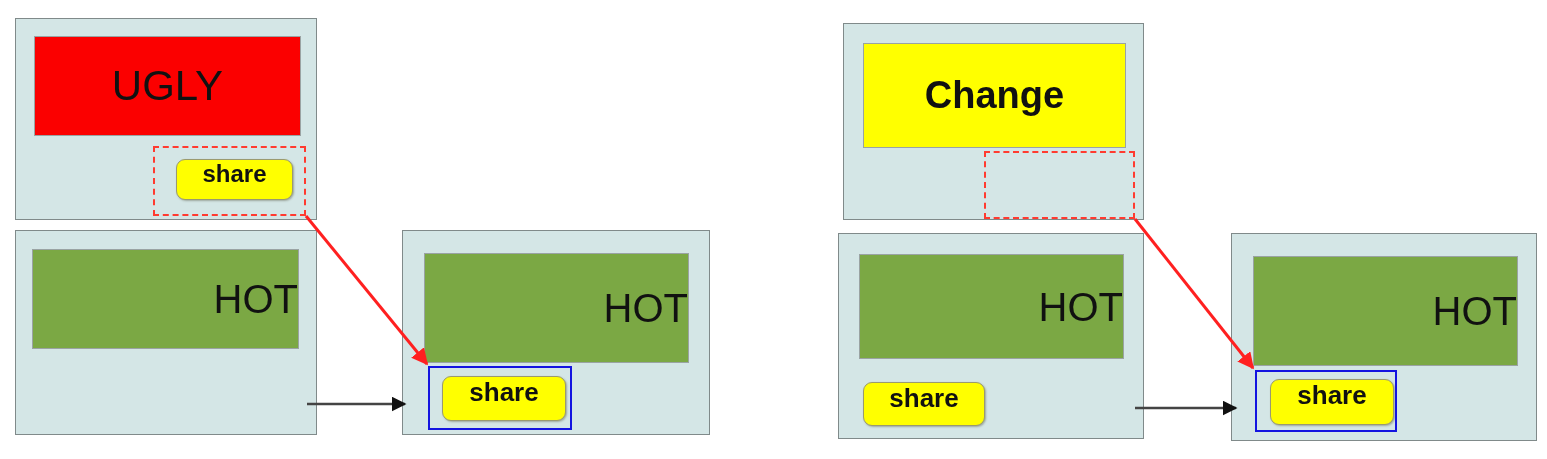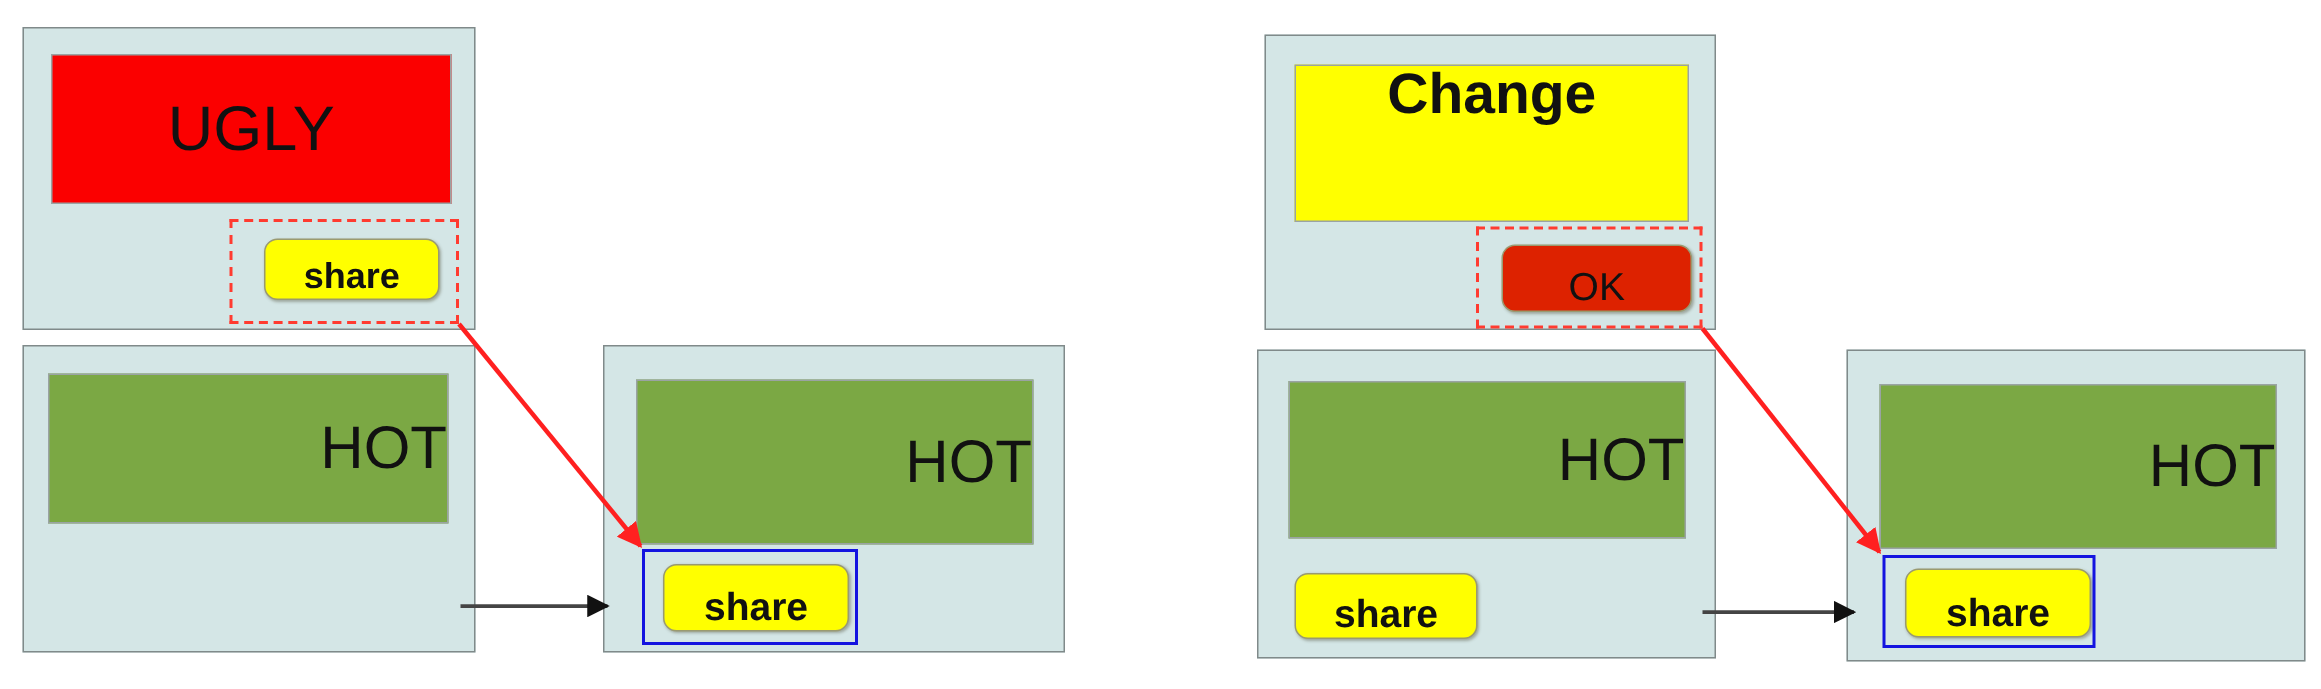--- a/index.html
+++ b/index.html
@@ -33,29 +33,29 @@
     border: 1px solid #9aa3a3;
     display: flex;
     align-items: center;
     justify-content: center;
     text-align: center;
     color: #111111;
     line-height: 1.05;
   }
   .box-red   { background: #fb0000; }
   .box-green { background: #7ba844; justify-content: flex-end; }
-  .box-yellow{ background: #ffff00; justify-content: space-between; }
+  .box-yellow{ background: #ffff00; }
 
   .pill {
     position: absolute;
     box-sizing: border-box;
     border: 1px solid #9a9a70;
     border-radius: 9px;
     display: flex;
-    align-items: flex-end;
+    align-items: flex-start;
     justify-content: center;
     color: #111111;
     box-shadow: 1px 1px 2px rgba(90,90,70,0.45);
   }
   .pill-yellow { background: #ffff00; }
   .pill-red    { background: #dd2200; }
 
   .hl-dashed {
     position: absolute;
     box-sizing: border-box;
@@ -112,23 +112,20 @@
     <div class="pill pill-yellow t-share-lg" style="left:39px; top:145px; width:124px; height:45px;">
       <span>share</span>
     </div>
   </div>
   <div class="hl-blue" style="left:428px; top:366px; width:144px; height:64px;"></div>
 
   <div class="panel" style="left:843px; top:23px; width:301px; height:197px;">
     <div class="content-box box-yellow t-change" style="left:19px; top:19px; width:263px; height:105px; flex-direction:column;">
       <span>Change</span>
     </div>
-    <div class="pill pill-red t-ok" style="left:157px; top:139px; width:127px; height:45px;">
-      <span>OK</span>
-    </div>
   </div>
   <div class="hl-dashed" style="left:984px; top:151px; width:151px; height:68px;"></div>
 
   <div class="panel" style="left:838px; top:233px; width:306px; height:206px;">
     <div class="content-box box-green t-hot" style="left:20px; top:20px; width:265px; height:105px;">
       <span>HOT</span>
     </div>
     <div class="pill pill-yellow t-share-lg" style="left:24px; top:148px; width:122px; height:44px;">
       <span>share</span>
     </div>

